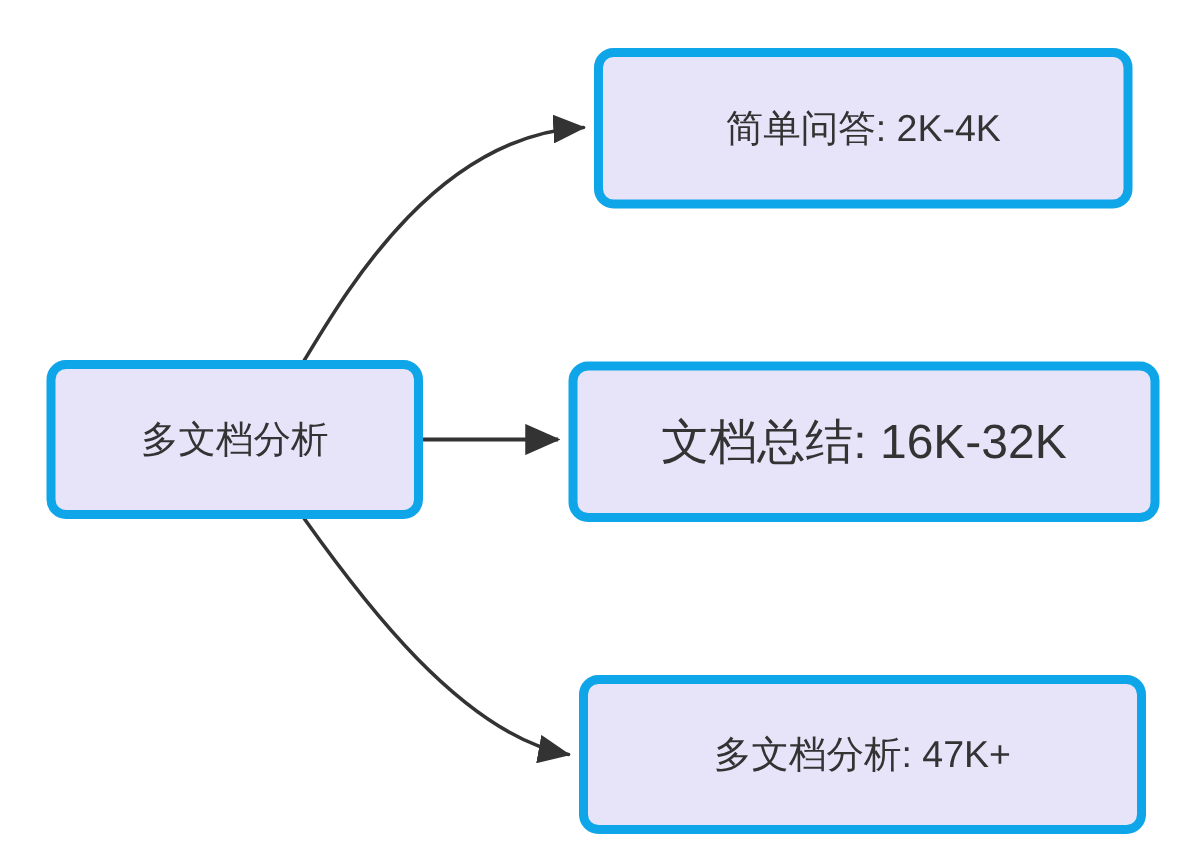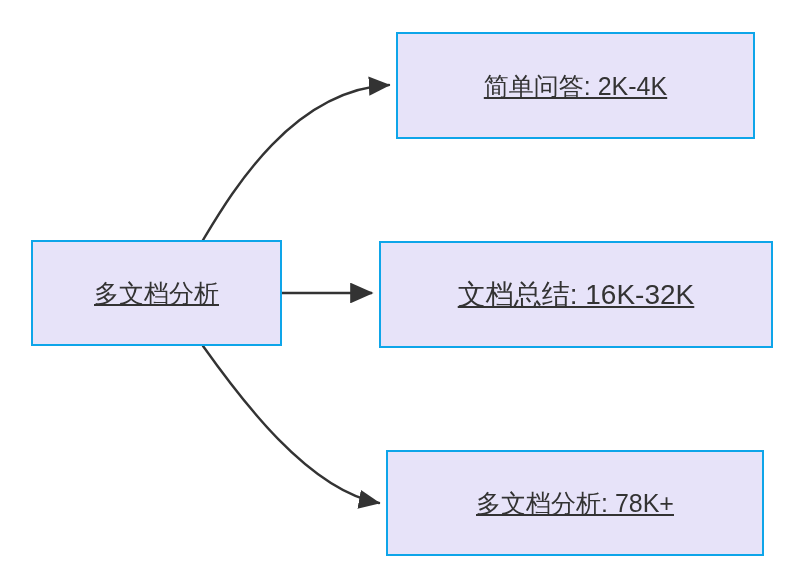--- a/index.html
+++ b/index.html
@@ -28,27 +28,26 @@
     height: 572px;
     pointer-events: none;
   }
 
   .node {
     position: absolute;
     display: flex;
     align-items: center;
     justify-content: center;
     background: #e7e3f9;
-    border: 2px solid #0ea5e9;
-    border-radius: 0;
+    border: 6px solid #0ea5e9;
+    border-radius: 13px;
     color: #333333;
     text-align: center;
     line-height: 1.2;
     white-space: nowrap;
-    text-decoration: underline;
   }
 
   .node-label {
     display: block;
     color: #333333;
   }
 
   #node-source {
     left: 31px;
     top: 240px;
@@ -63,21 +62,21 @@
     width: 359px;
     height: 107px;
     font-size: 25px;
   }
 
   #node-doc-summary {
     left: 379px;
     top: 241px;
     width: 394px;
     height: 107px;
-    font-size: 28px;
+    font-size: 32px;
   }
 
   #node-multi-doc {
     left: 386px;
     top: 450px;
     width: 378px;
     height: 106px;
     font-size: 25px;
   }
 </style>
@@ -106,16 +105,16 @@
 
   <div class="node" id="node-simple-qa">
     <span class="node-label">简单问答: 2K-4K</span>
   </div>
 
   <div class="node" id="node-doc-summary">
     <span class="node-label">文档总结: 16K-32K</span>
   </div>
 
   <div class="node" id="node-multi-doc">
-    <span class="node-label">多文档分析: 78K+</span>
+    <span class="node-label">多文档分析: 47K+</span>
   </div>
 
 </div>
 
 </body></html>

